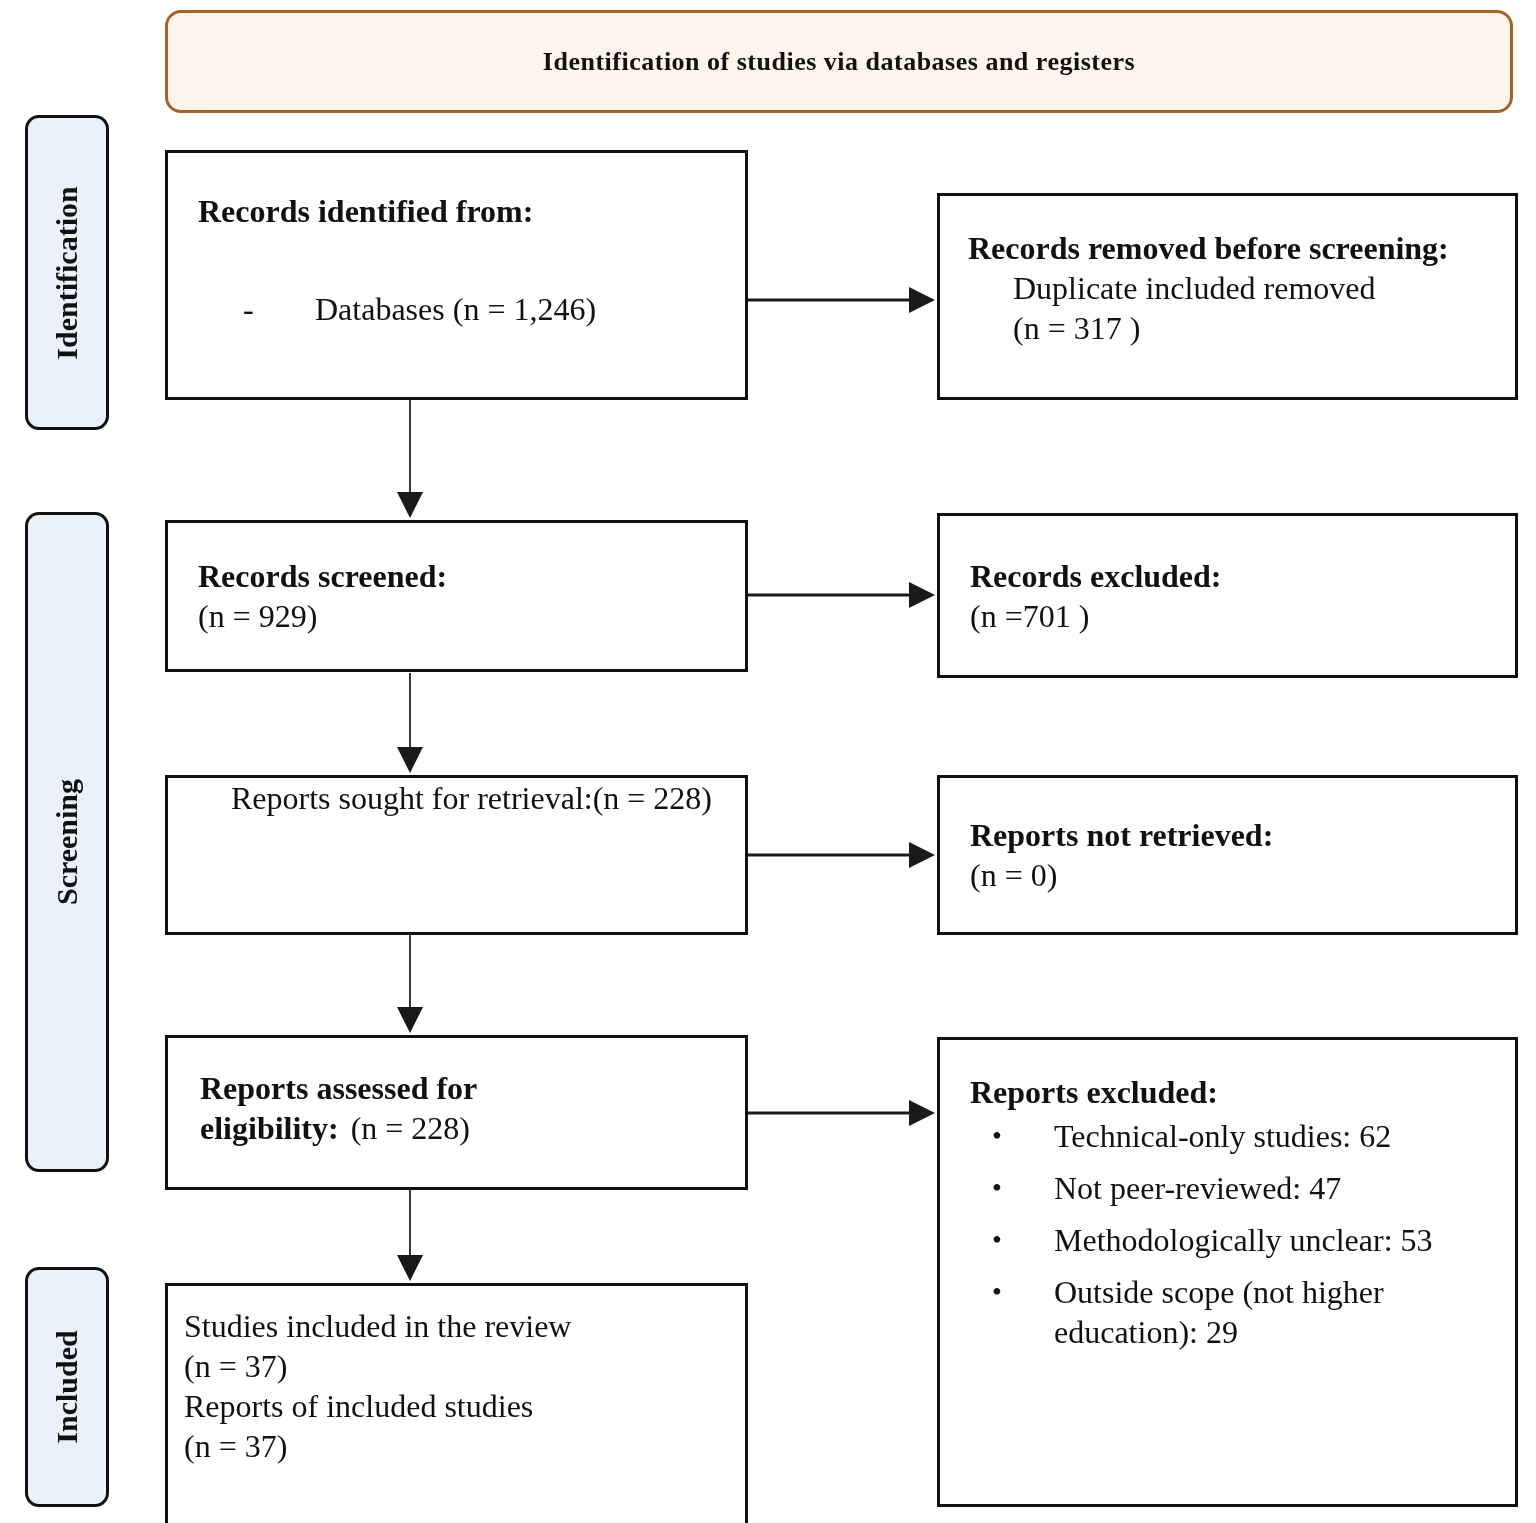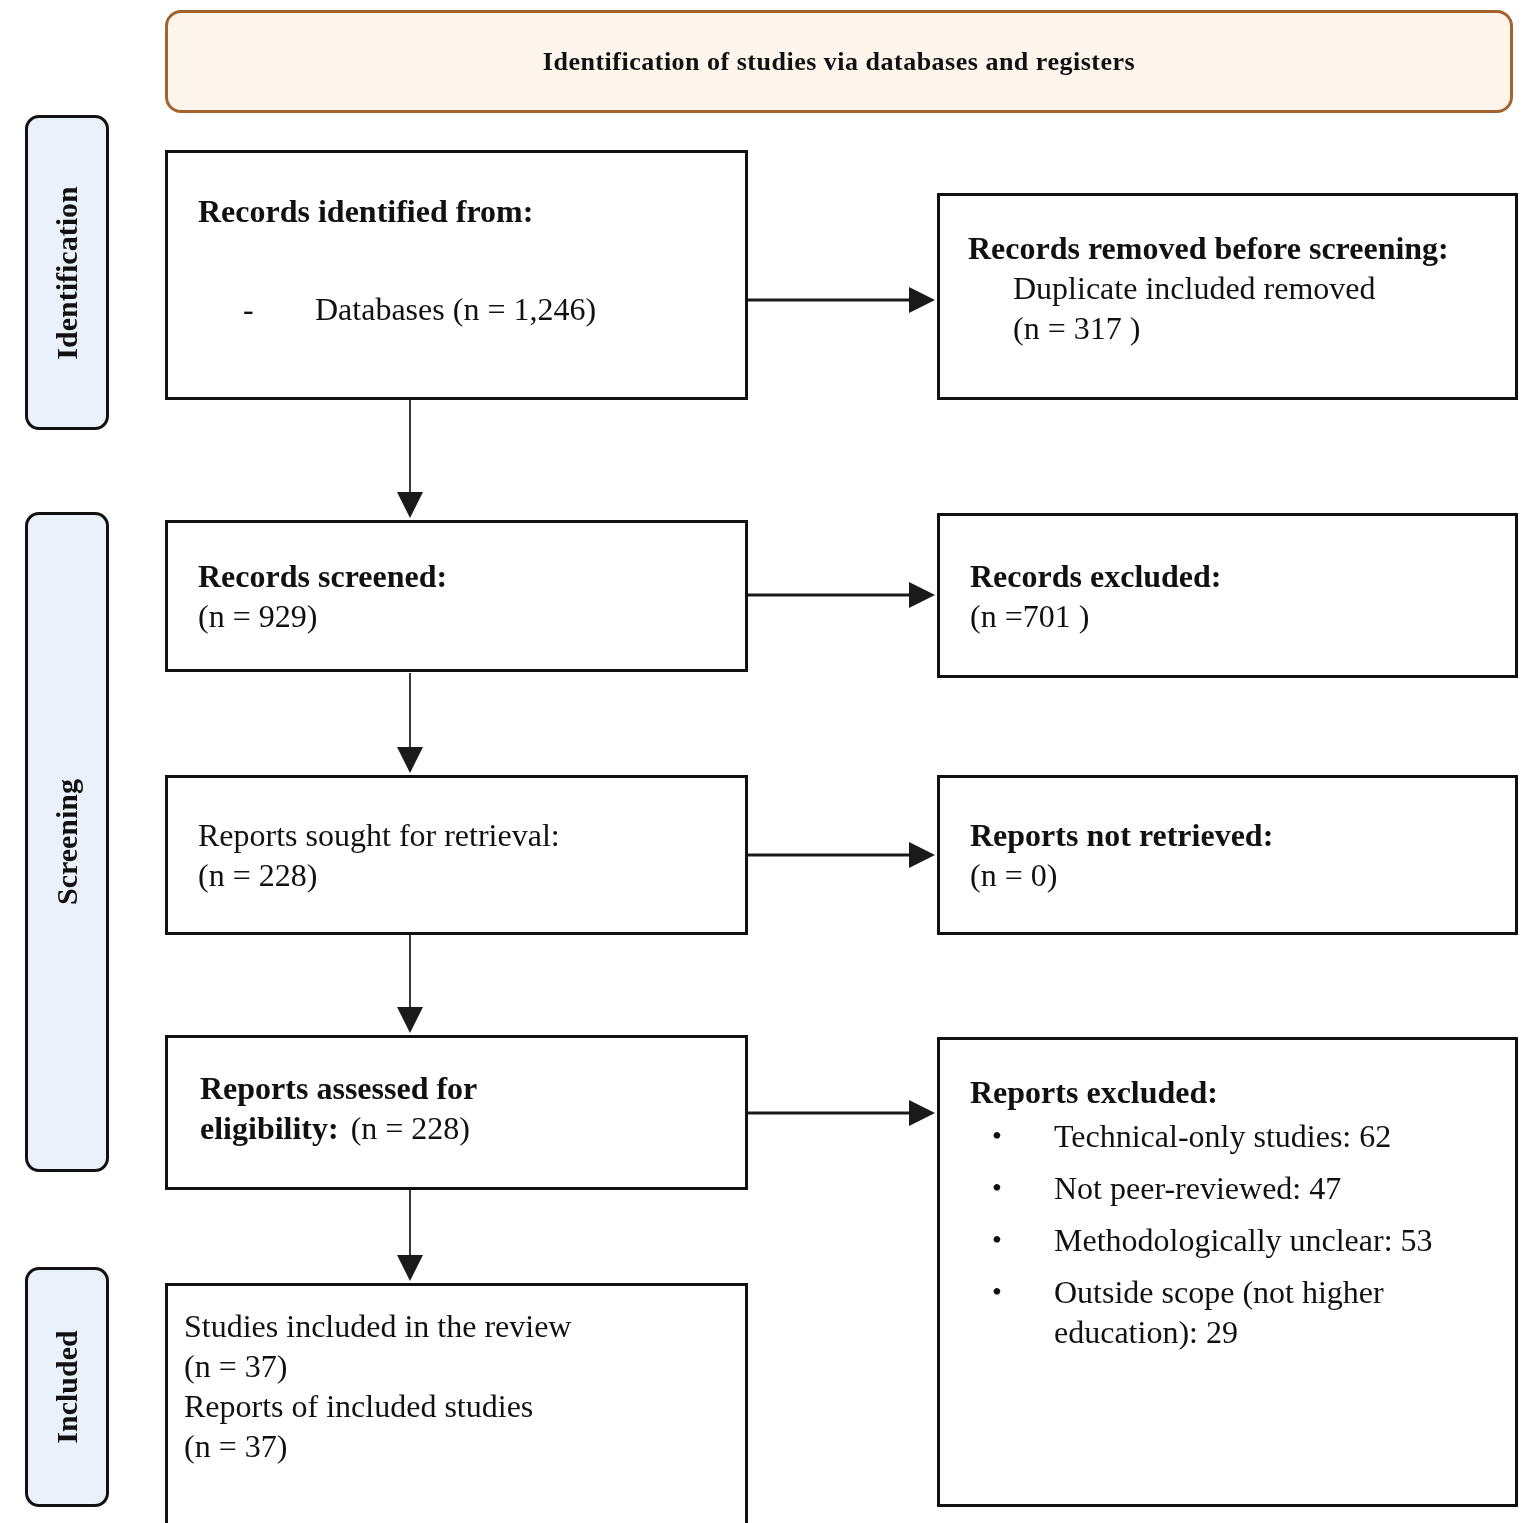--- a/index.html
+++ b/index.html
@@ -31,21 +31,21 @@
   .fbox strong{font-weight:bold;}
   .col-l{left:165px;width:583px;}
   .col-r{left:937px;width:581px;}
   .box-a{top:150px;height:250px;padding:38px 20px 0 30px;}
   .box-a .dash-row{display:flex;margin-top:58px;margin-left:45px;}
   .box-a .dash-row .marker{width:72px;}
   .box-r1{top:193px;height:207px;padding:32px 55px 0 28px;}
   .box-r1 .indent{margin-left:45px;}
   .box-b{top:520px;height:152px;padding-left:30px;display:flex;flex-direction:column;justify-content:center;}
   .box-r2{top:513px;height:165px;padding-left:30px;display:flex;flex-direction:column;justify-content:center;}
-  .box-c{top:775px;height:160px;padding-left:30px;display:flex;flex-direction:column;justify-content:center;}
+  .box-c{top:775px;height:160px;padding-left:30px;display:flex;flex-direction:row;justify-content:center;}
   .box-r3{top:775px;height:160px;padding-left:30px;display:flex;flex-direction:column;justify-content:center;}
   .box-d{top:1035px;height:155px;padding:30px 12px 0 32px;}
   .box-d .count{margin-left:12px;font-weight:normal;}
   .box-r4{top:1024px;height:470px;padding:32px 30px 0 30px;margin-top:13px;}
   .box-r4 ul{list-style:none;margin-top:4px;}
   .box-r4 li{display:flex;margin-bottom:12px;padding-left:22px;}
   .box-r4 li .marker{width:62px;flex:0 0 62px;font-size:28px;}
   .box-r4 li .txt{max-width:400px;}
   .box-e{top:1283px;height:274px;padding:20px 20px 0 16px;}
 

